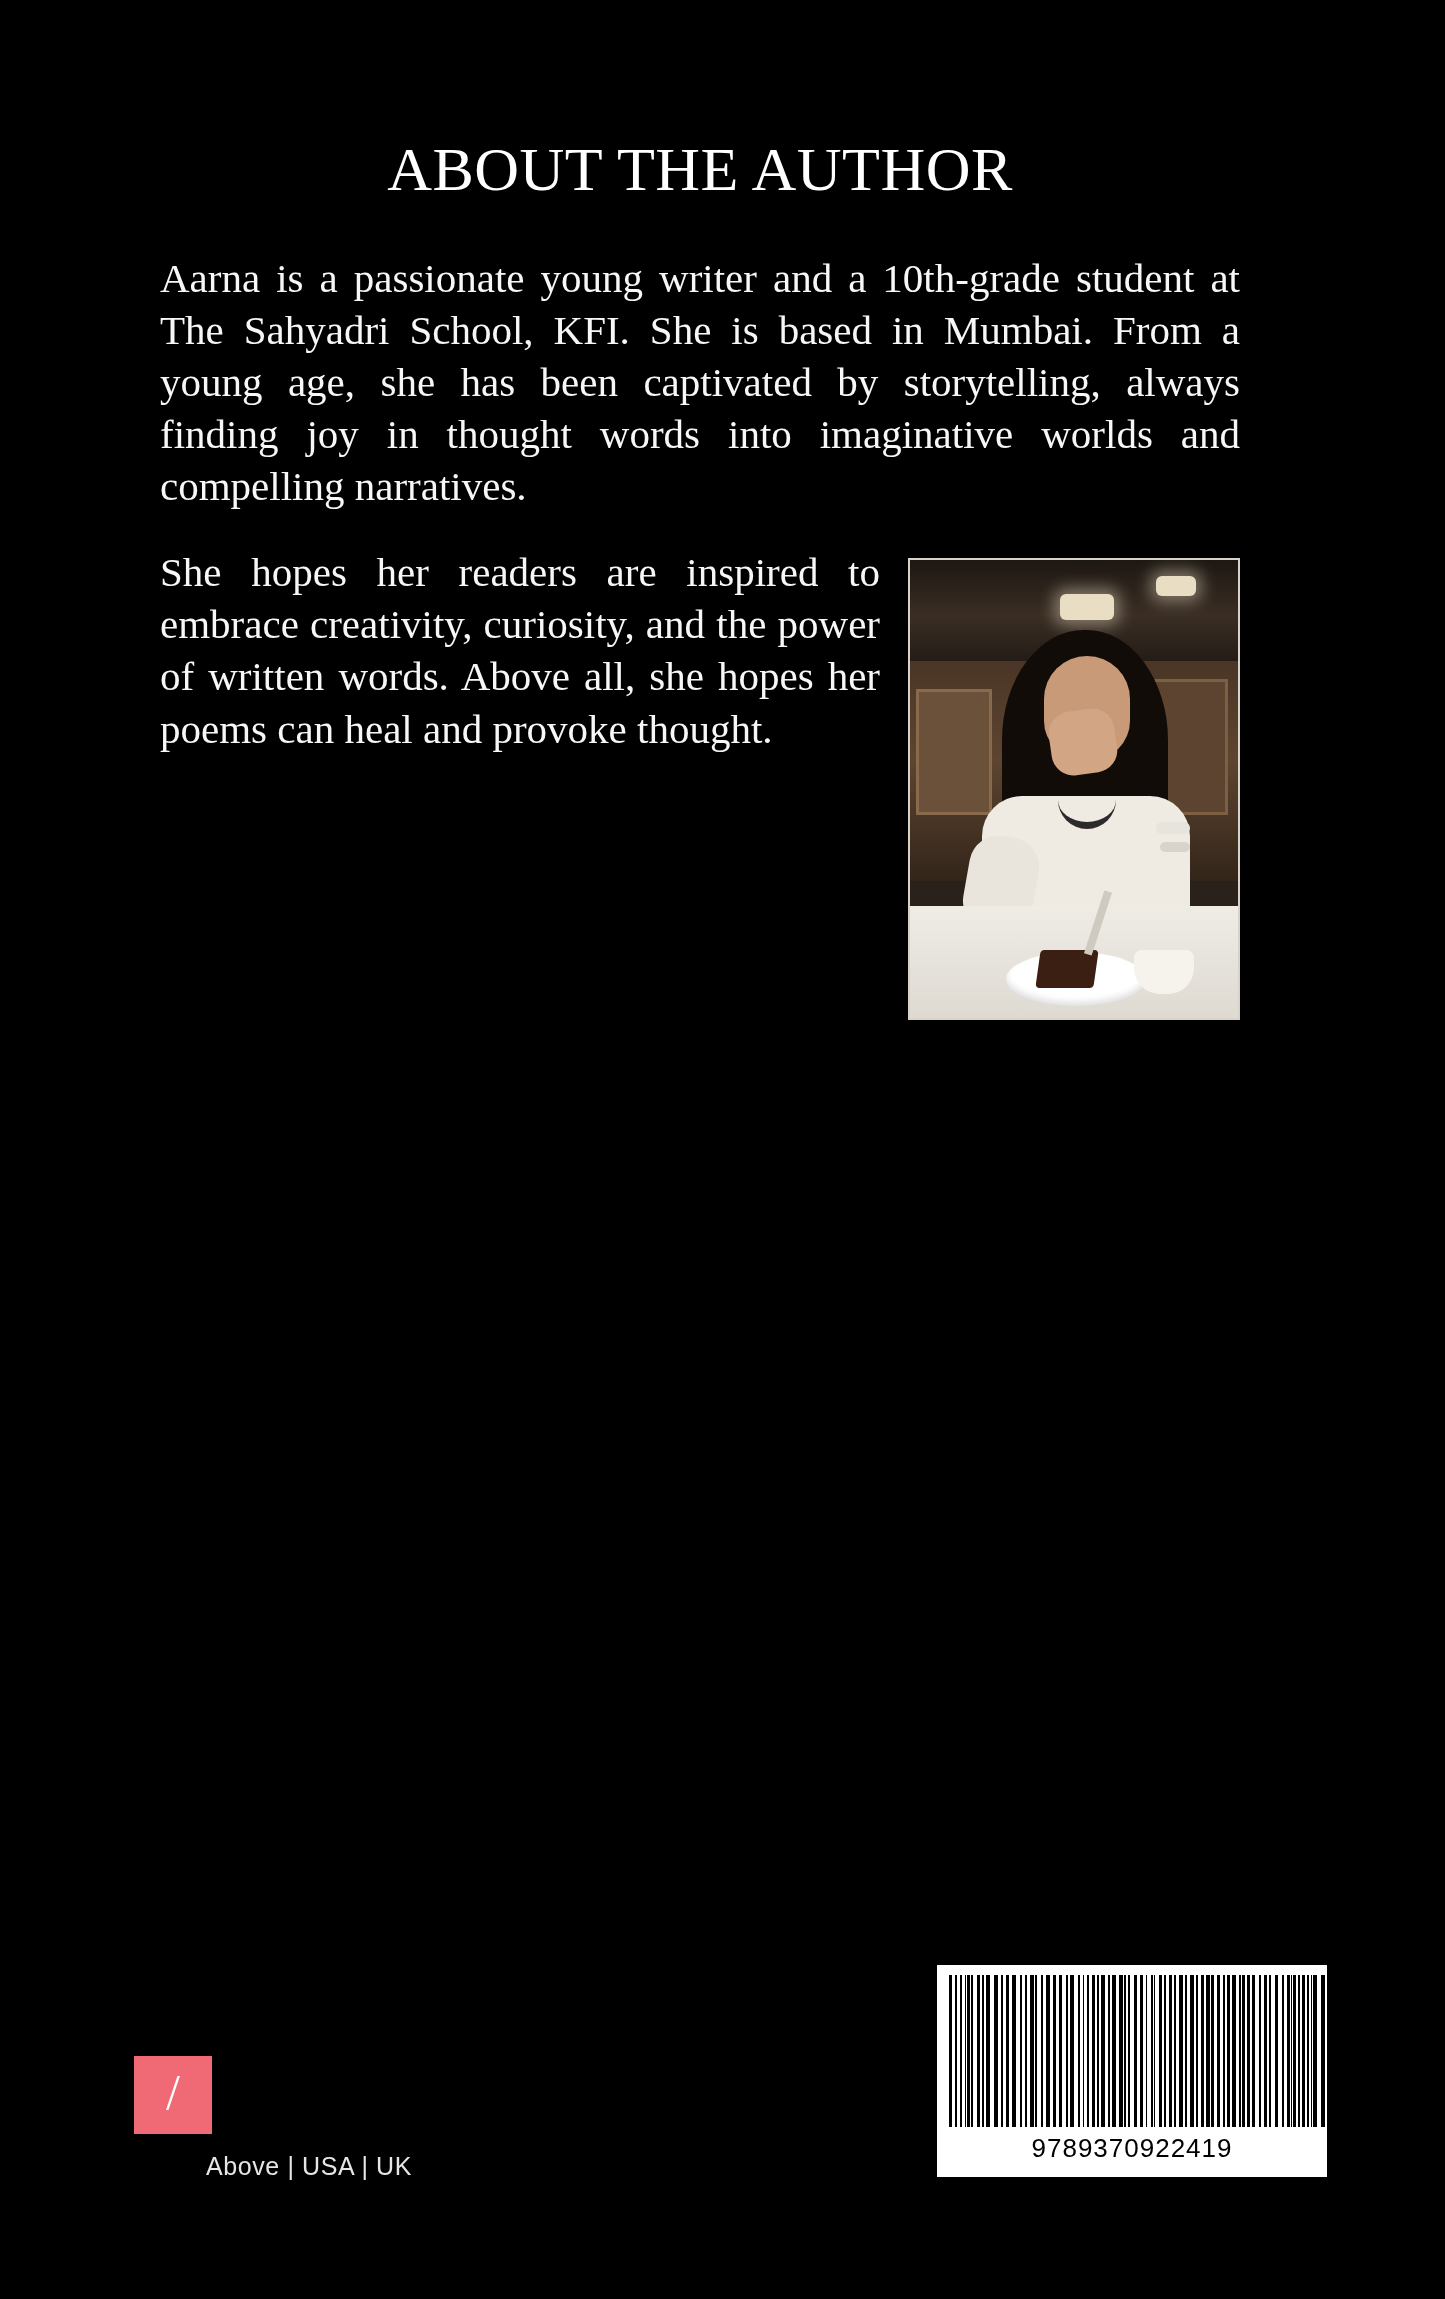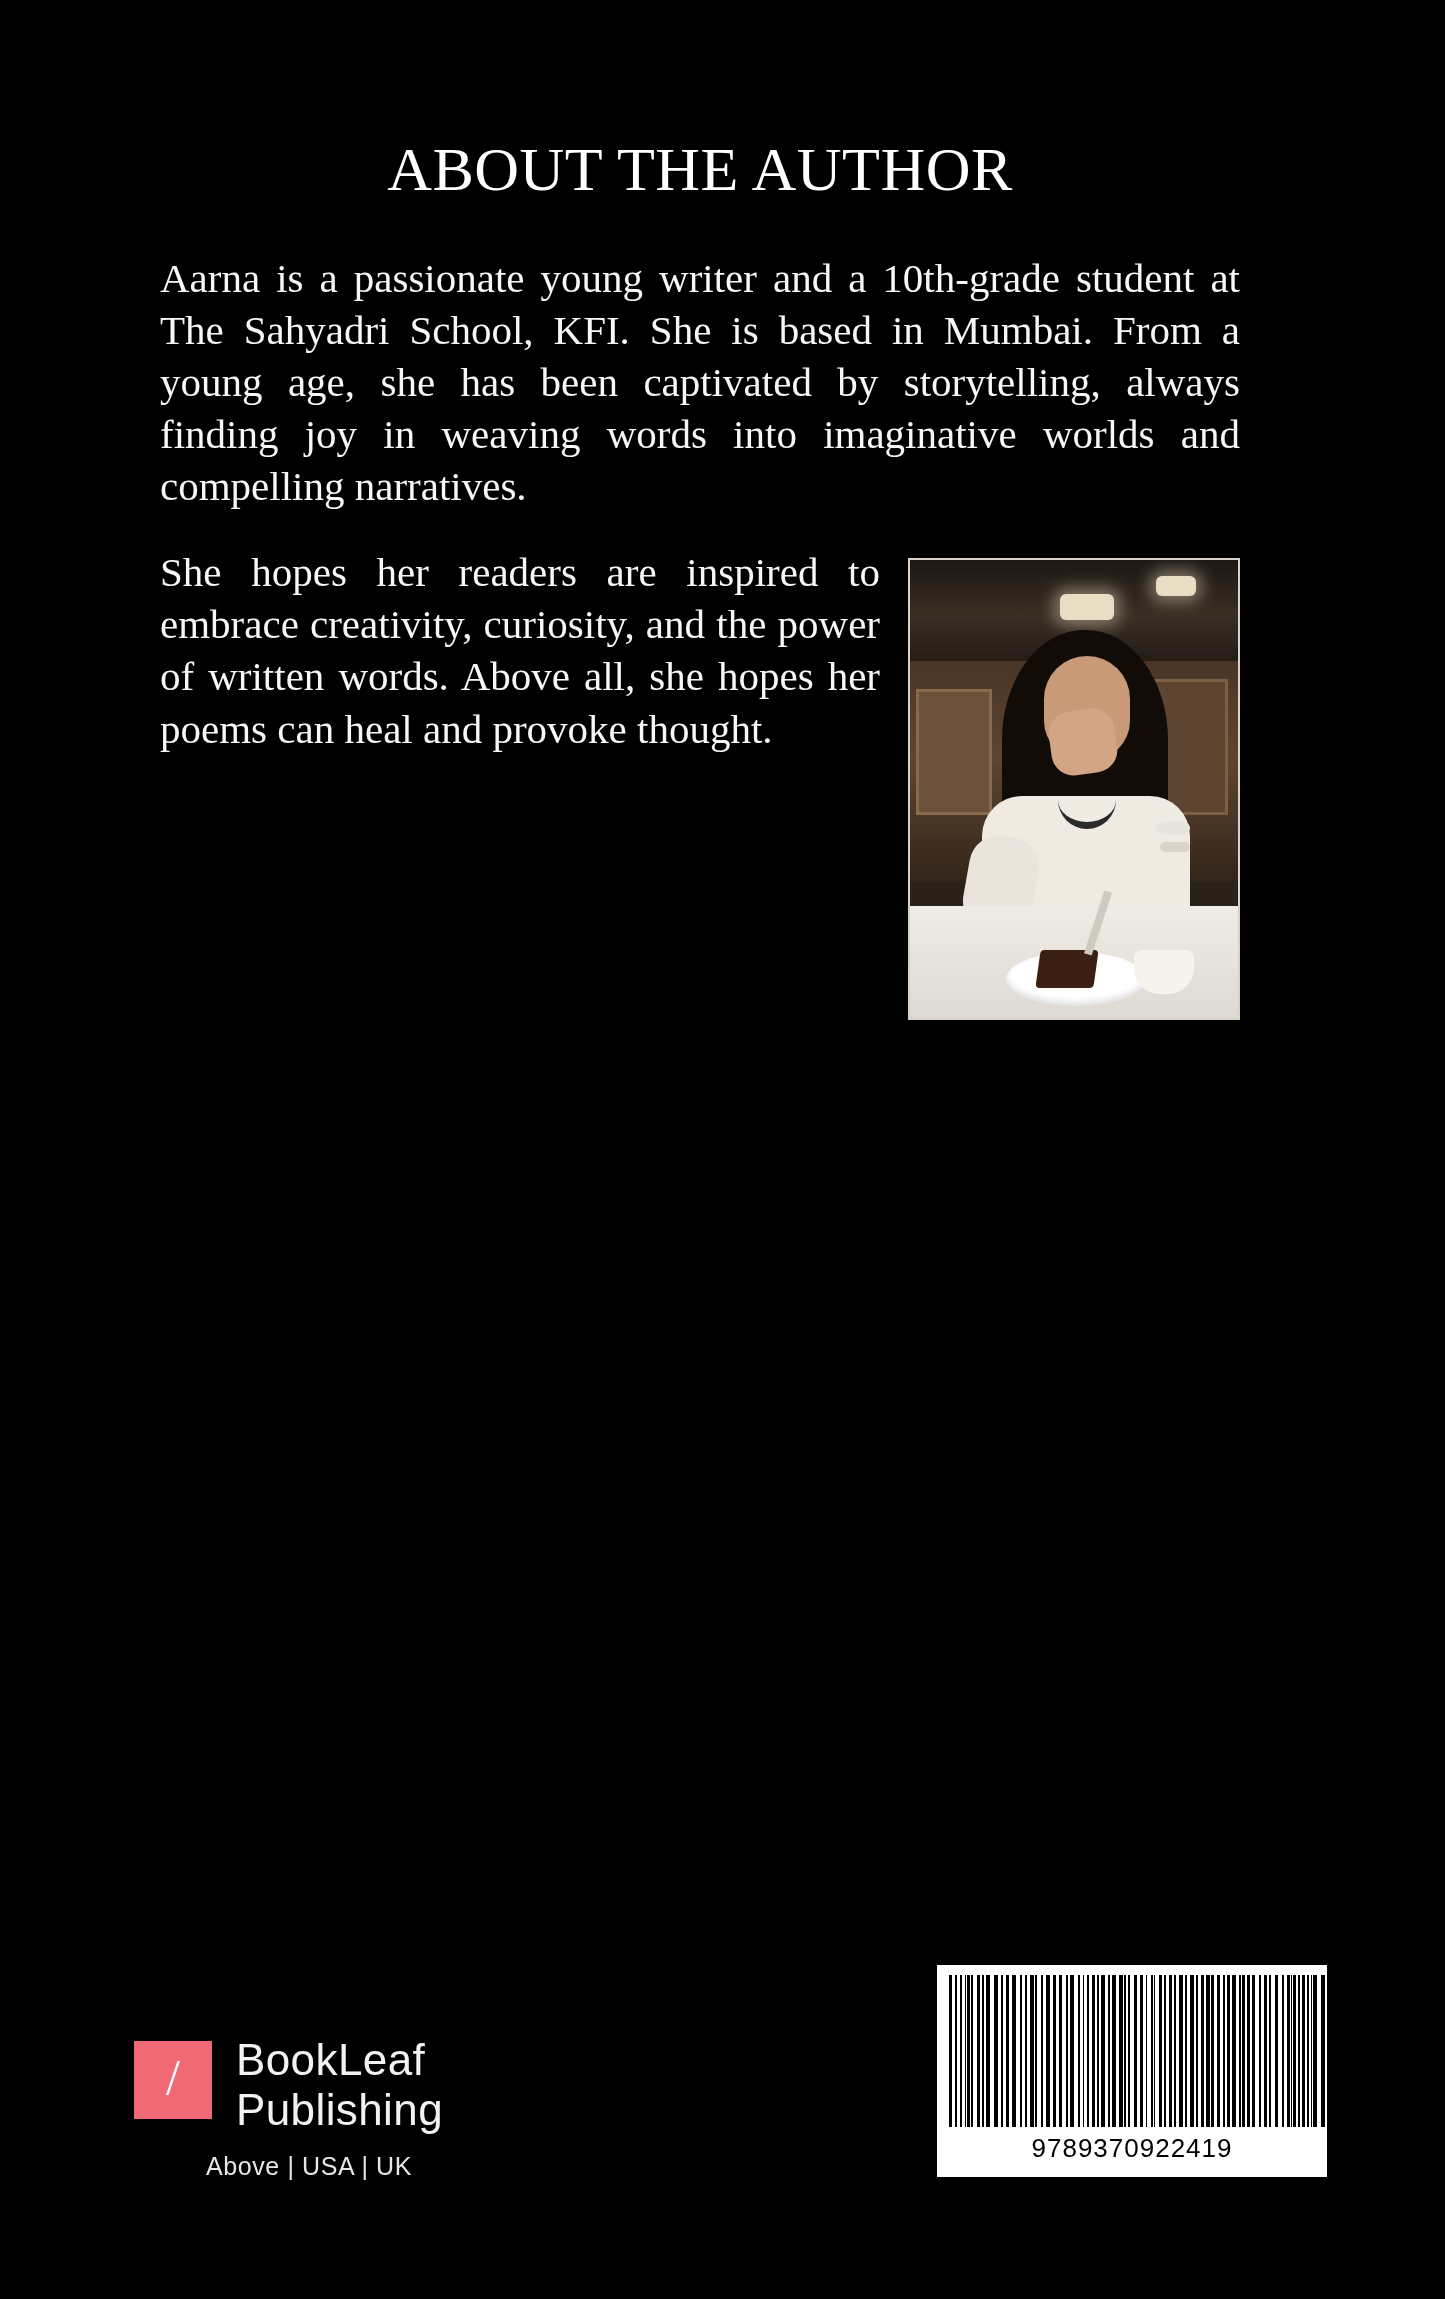--- a/index.html
+++ b/index.html
@@ -244,21 +244,21 @@
 <body>
 
 <div class="page">
 
   <div class="content">
 
     <h1 class="page-title">ABOUT THE AUTHOR</h1>
 
     <div class="body-block">
 
-      <p class="para">Aarna is a passionate young writer and a 10th-grade student at The Sahyadri School, KFI. She is based in Mumbai. From a young age, she has been captivated by storytelling, always finding joy in weaving words into imaginative worlds and compelling narratives.</p>
+      <p class="para">Aarna is a passionate young writer and a 10th-grade student at The Sahyadri School, KFI. She is based in Mumbai. From a young age, she has been captivated by storytelling, always finding joy in thought words into imaginative worlds and compelling narratives.</p>
 
 
       <div class="photo-wrap clearfix">
         <div class="author-photo">
           <div class="photo-ceiling"></div>
           <div class="photo-lamp l1"></div>
           <div class="photo-lamp l2"></div>
           <div class="photo-back"></div>
           <div class="photo-window"></div>
           <div class="photo-window2"></div>
@@ -281,24 +281,20 @@
 
     </div>
   </div>
 
   <div class="footer">
 
     <div class="publisher">
       <div class="pub-mark">
         <span>/</span>
       </div>
-      <div class="pub-name">
-        <span class="ln1">BookLeaf</span>
-        <span class="ln2">Publishing</span>
-      </div>
     </div>
 
     <div class="pub-regions">Above | USA | UK</div>
 
     <div class="barcode-box">
       <div class="bars" id="bars">
           <i style="width: 3px; flex: 0 0 auto;"></i>
           <i style="background: transparent; width: 3px; flex: 0 0 auto;"></i>
           <i style="width: 2px; flex: 0 0 auto;"></i>
           <i style="background: transparent; width: 3px; flex: 0 0 auto;"></i>

